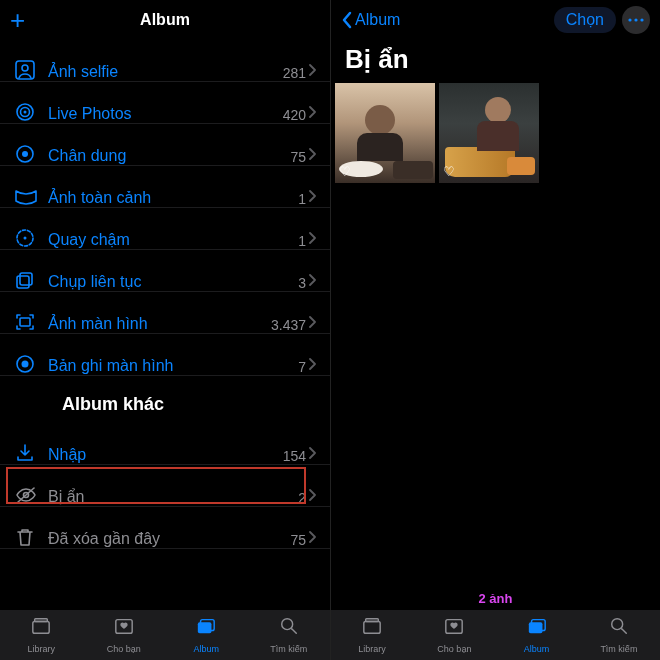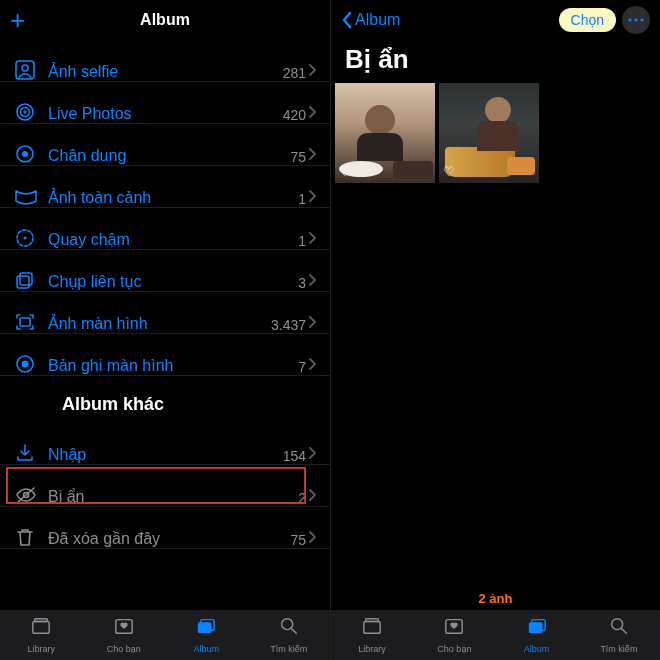--- a/index.html
+++ b/index.html
@@ -9,41 +9,41 @@
   .pane + .pane { border-left: 1px solid #222; }
 
   
   .hdr { height: 40px; display: flex; align-items: center; position: relative; padding: 0 10px; }
   .hdr-title { position: absolute; left: 0; right: 0; text-align: center; font-size: 16px; font-weight: 600; color: #fff; pointer-events: none; }
   .hdr .left, .hdr .right { display: flex; align-items: center; gap: 6px; z-index: 1; }
   .hdr .right { margin-left: auto; }
   .plus { color: #0a84ff; font-size: 26px; font-weight: 300; line-height: 1; }
   .back { color: #0a84ff; display: flex; align-items: center; font-size: 16px; }
   .back svg { margin-right: 2px; }
-  .pill { background: #fef9c3; color: #0a84ff; font-size: 14px; padding: 4px 12px; border-radius: 14px; }
+  .pill { background: #0f172a; color: #0a84ff; font-size: 16px; padding: 4px 12px; border-radius: 14px; }
   .dots { background: #2c2c2e; color: #0a84ff; width: 28px; height: 28px; border-radius: 14px; display: flex; align-items: center; justify-content: center; font-size: 16px; letter-spacing: 1px; }
 
   
   .list { flex: 1; overflow: hidden; }
   .row { display: flex; align-items: flex-end; height: 42px; padding: 0 14px; border-bottom: 1px solid #1c1c1e; }
   .row .icon { width: 28px; display: flex; align-items: center; justify-content: flex-start; color: #0a84ff; }
   .row .label { flex: 1; color: #0a84ff; font-size: 16px; padding-left: 6px; }
   .row .count { color: #8e8e93; font-size: 14px; margin-right: 2px; }
   .row .chev { color: #5a5a5e; }
   .row.highlight { position: relative; }
   .row.highlight::after { content: ""; position: absolute; left: 6px; right: 24px; top: 2px; bottom: 2px; border: 2px solid #c0392b; pointer-events: none; }
   .section-title { color: #fff; font-size: 18px; font-weight: 700; padding: 18px 14px 8px; margin-left: 48px; }
   .grey-label { color: #8e8e93 !important; }
 
   
   .big-title { font-size: 26px; font-weight: 700; padding: 4px 14px 8px; }
   .thumbs { display: flex; gap: 4px; padding: 0 4px; }
   .thumb { width: 100px; height: 100px; background: #333; position: relative; display:flex; align-items:center; justify-content:center; }
   .heart { position: absolute; left: 4px; bottom: 4px; color: #fff; font-size: 13px; }
-  .counter { text-align: center; color: #f97316; font-size: 13px; font-weight: 600; margin-top: auto; margin-bottom: 54px; }
+  .counter { text-align: center; color: #d946ef; font-size: 13px; font-weight: 600; margin-top: auto; margin-bottom: 54px; }
 
   
   .tabbar { position: absolute; bottom: 0; left: 0; right: 0; height: 50px; background: #1c1c1e; display: flex; }
   .tab { flex: 1; display: flex; flex-direction: column; align-items: center; justify-content: center; gap: 6px; color: #8e8e93; font-size: 9px; }
   .tab.active { color: #0a84ff; }
   .tab svg { width: 22px; height: 20px; }
 
   
   .th1 { background: linear-gradient(180deg,#d9c3a8 0%, #b1957a 40%, #3a2e27 100%); }
   .th1::before { content:""; position:absolute; left:30px; top:22px; width:30px; height:30px; border-radius:50%; background:#7a5c47; }

